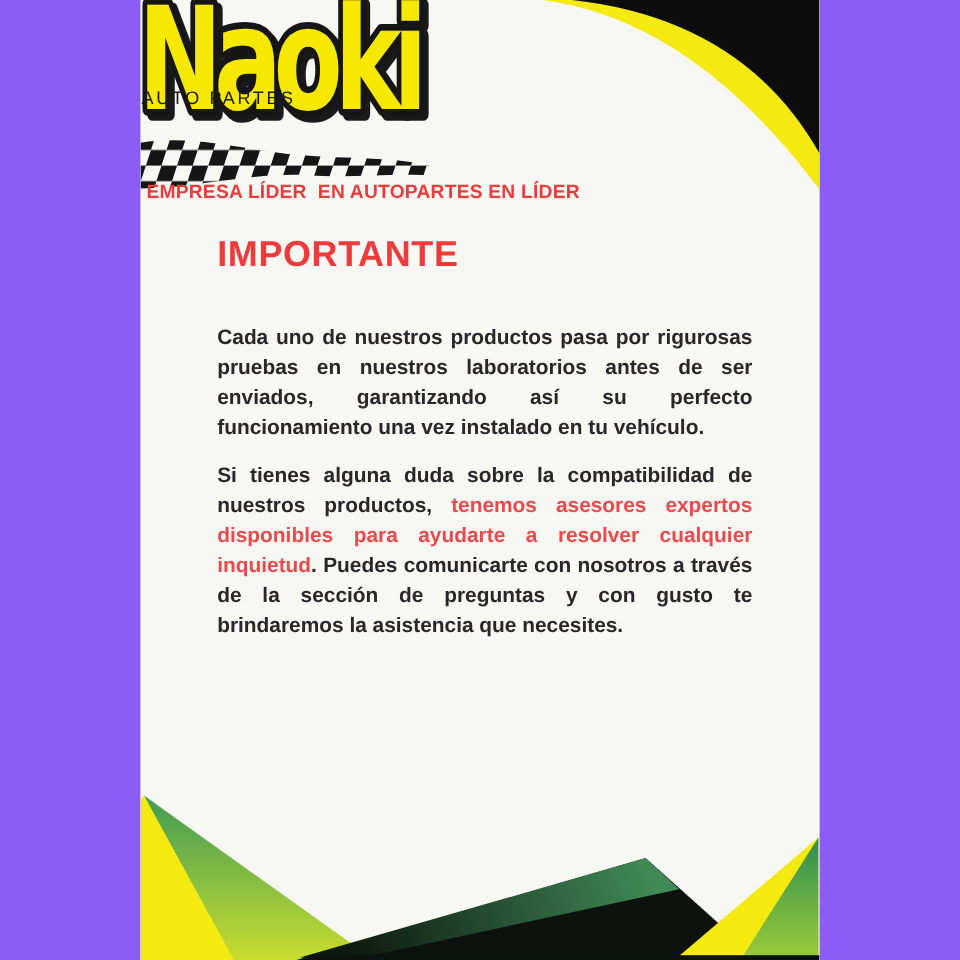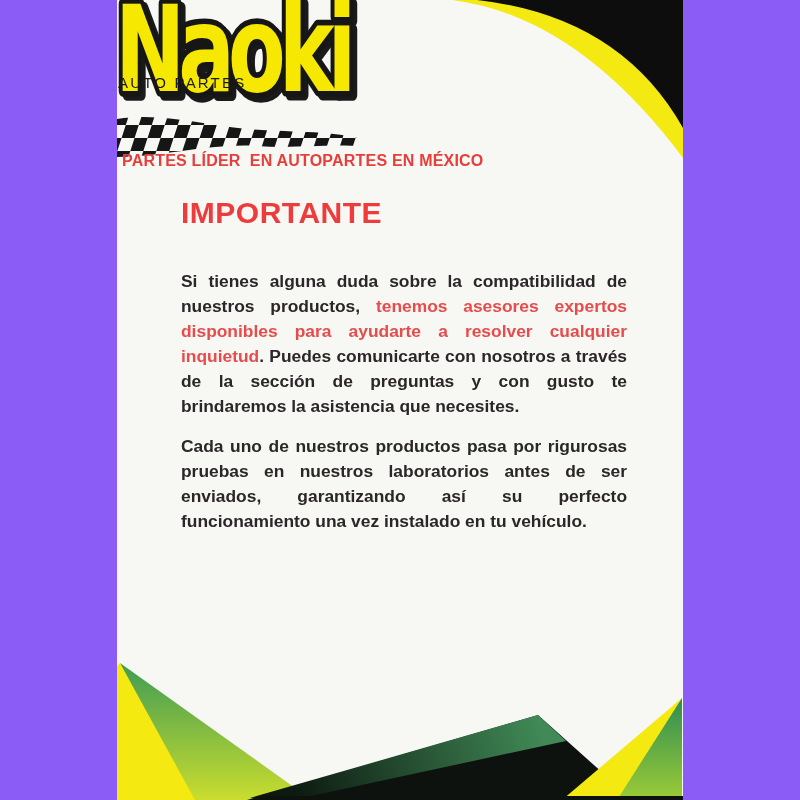--- a/index.html
+++ b/index.html
@@ -55,26 +55,26 @@
       <defs>
         <pattern id="chk" width="26" height="26" patternUnits="userSpaceOnUse" patternTransform="skewX(-18)">
           <rect width="13" height="13" fill="#161616"></rect>
           <rect x="13" y="13" width="13" height="13" fill="#161616"></rect>
         </pattern>
       </defs>
       <path d="M0,7 C45,0 85,13 130,17 C175,21 215,18 248,28 L248,35
                C215,31 180,37 140,34 C95,31 45,45 0,45 Z" fill="url(#chk)"></path>
     </svg>
 
-    <div class="tagline">PARTES LÍDER  EN AUTOPARTES EN MÉXICO</div>
+    <div class="tagline">EMPRESA LÍDER  EN AUTOPARTES EN LÍDER</div>
 
     <div class="content">
       <h1 class="heading">IMPORTANTE</h1>
+      <p class="para">Cada uno de nuestros productos pasa por rigurosas pruebas en nuestros laboratorios antes de ser enviados, garantizando así su perfecto funcionamiento una vez instalado en tu vehículo.</p>
       <p class="para"><span>Si tienes alguna duda sobre la compatibilidad de nuestros productos, </span><span class="hl">tenemos asesores expertos disponibles para ayudarte a resolver cualquier inquietud</span><span>. Puedes comunicarte con nosotros a través de la sección de preguntas y con gusto te brindaremos la asistencia que necesites.</span></p>
-      <p class="para">Cada uno de nuestros productos pasa por rigurosas pruebas en nuestros laboratorios antes de ser enviados, garantizando así su perfecto funcionamiento una vez instalado en tu vehículo.</p>
     </div>
 
     <svg class="bottom-svg" width="566" height="145" viewBox="0 655 566 145">
       <defs>
         <linearGradient id="gL" x1="0" y1="663" x2="0" y2="800" gradientUnits="userSpaceOnUse">
           <stop offset="0" stop-color="#3f9b55"></stop>
           <stop offset="1" stop-color="#c9dd2e"></stop>
         </linearGradient>
         <linearGradient id="gR" x1="0" y1="698" x2="0" y2="800" gradientUnits="userSpaceOnUse">
           <stop offset="0" stop-color="#2e8d53"></stop>

